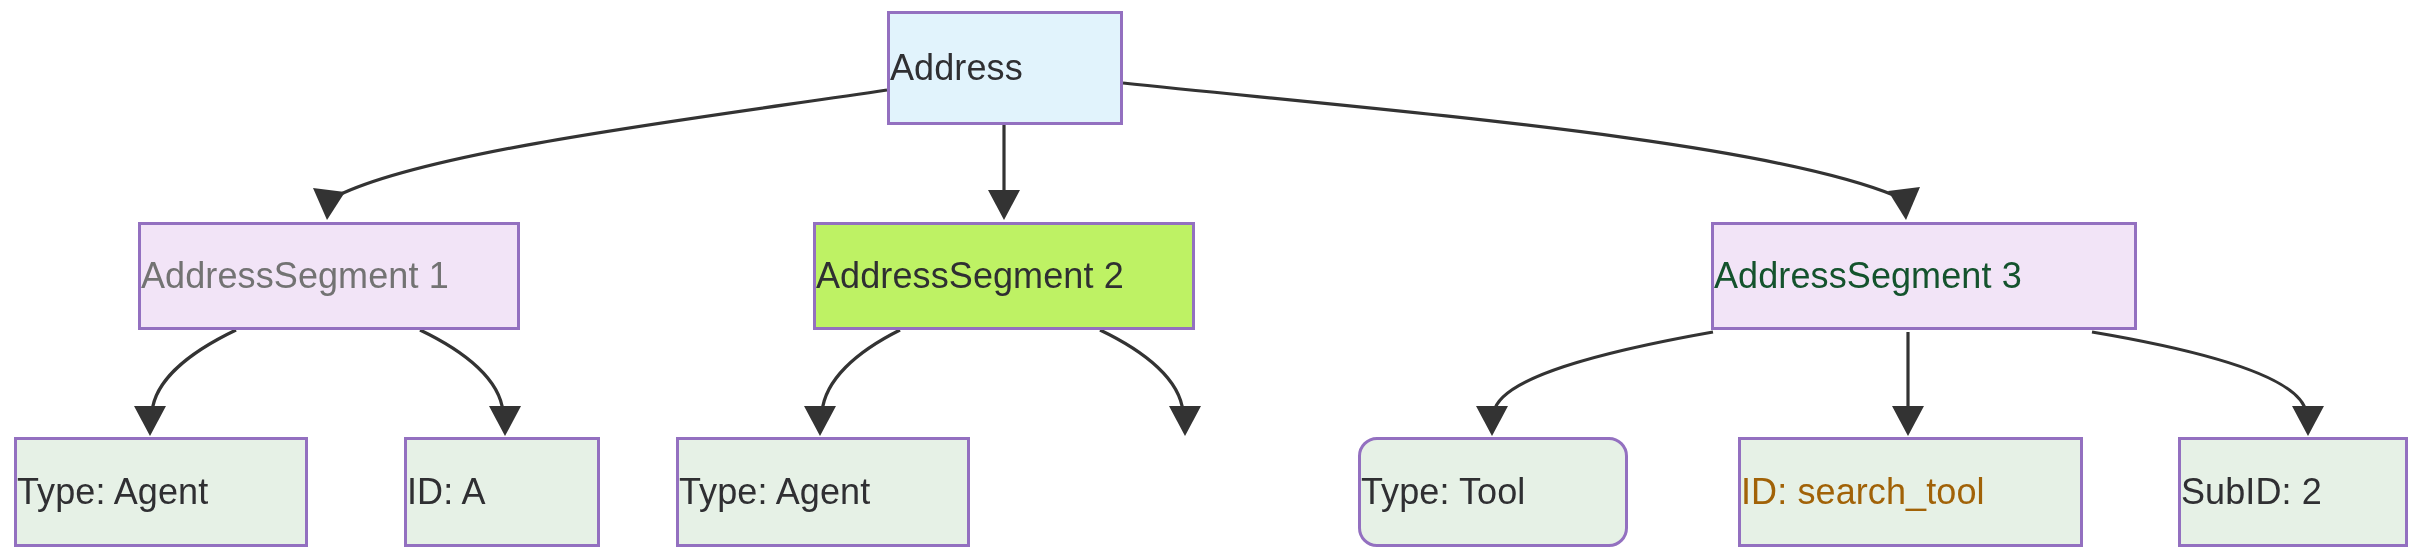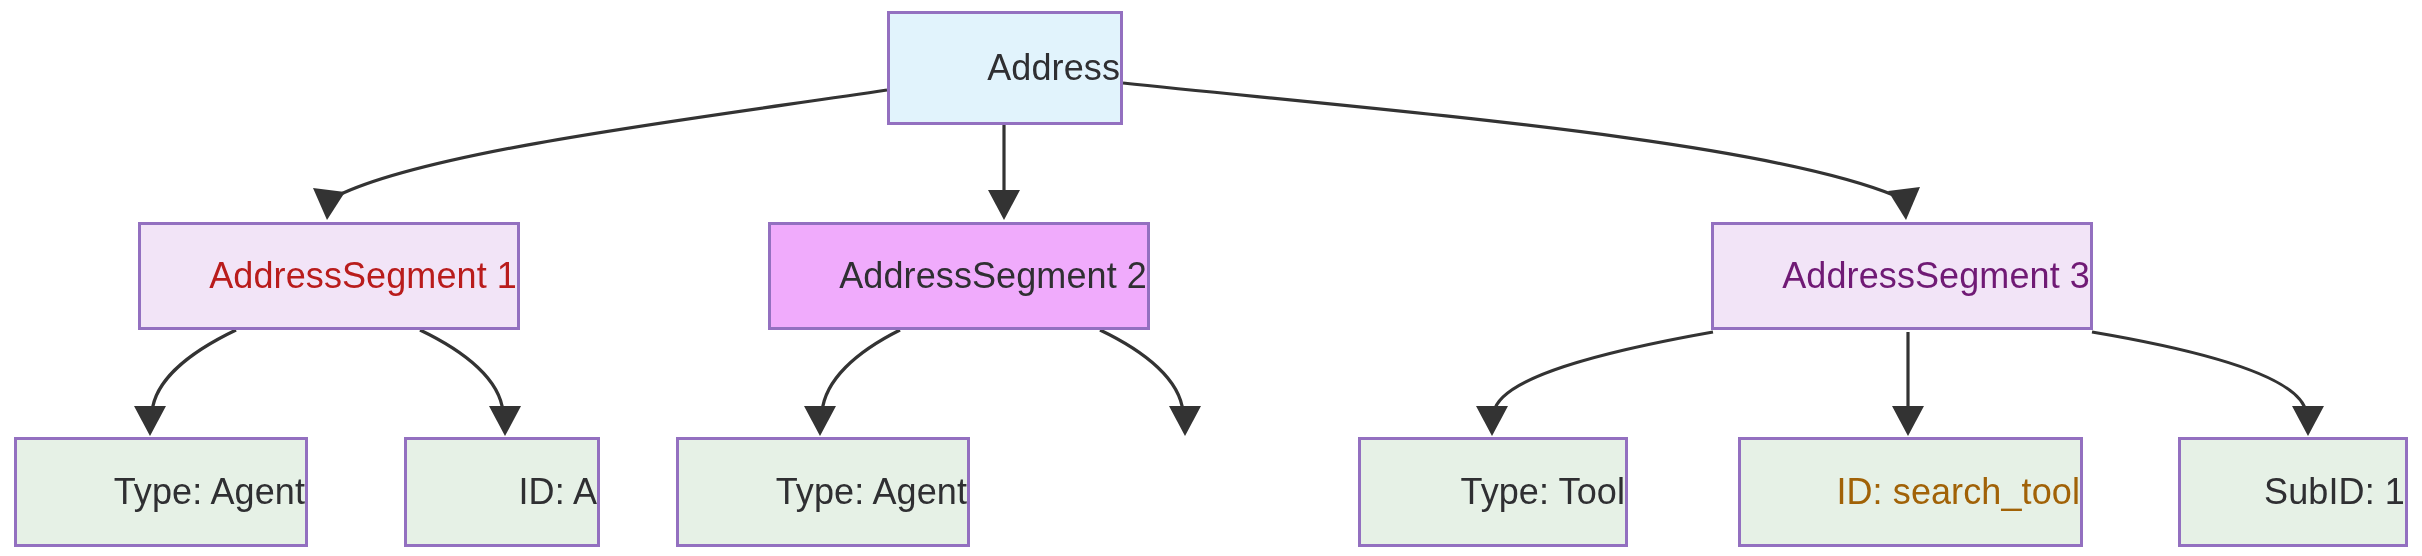--- a/index.html
+++ b/index.html
@@ -33,21 +33,21 @@
   }
   .arrow-head {
     fill: #333333;
     stroke: none;
   }
   .node {
     position: absolute;
     box-sizing: border-box;
     display: flex;
     align-items: center;
-    justify-content: flex-end;
+    justify-content: flex-start;
     border: 3px solid #9370c0;
     color: #2f2f32;
     font-size: 36px;
     line-height: 1.2;
     letter-spacing: 0.1px;
     white-space: nowrap;
     text-align: center;
     user-select: none;
   }
   .node-root {
@@ -115,50 +115,50 @@
     <g>
       <path class="edge-path" d="M 2092,332 C 2210,352 2300,378 2306,412" style="stroke: rgb(51, 51, 51);"></path>
       <polygon class="arrow-head" points="2308,436 2292,406 2324,406" style="fill: rgb(51, 51, 51);"></polygon>
     </g>
   </svg>
 
   <div class="node node-root" style="left: 887px; top: 11px; width: 236px; height: 114px; background: rgb(225, 243, 252); border-color: rgb(147, 112, 192); color: rgb(47, 47, 50);">
     <span>Address</span>
   </div>
 
-  <div class="node node-segment" style="left: 138px; top: 222px; width: 382px; height: 108px; background: rgb(242, 228, 247); border-color: rgb(147, 112, 192); color: #b91c1c;">
+  <div class="node node-segment" style="left: 138px; top: 222px; width: 382px; height: 108px; background: rgb(242, 228, 247); border-color: rgb(147, 112, 192); color: #737373;">
     <span>AddressSegment 1</span>
   </div>
 
-  <div class="node node-segment" style="left: 768px; top: 222px; width: 382px; height: 108px; background: #f0abfc; border-color: rgb(147, 112, 192); color: rgb(47, 47, 50); padding-left: 39px;">
+  <div class="node node-segment" style="left: 813px; top: 222px; width: 382px; height: 108px; background: #bef264; border-color: rgb(147, 112, 192); color: rgb(47, 47, 50);">
     <span>AddressSegment 2</span>
   </div>
 
-  <div class="node node-segment" style="left: 1711px; top: 222px; width: 382px; height: 108px; background: rgb(242, 228, 247); border-color: rgb(147, 112, 192); color: #701a75;">
+  <div class="node node-segment" style="left: 1711px; top: 222px; width: 426px; height: 108px; background: rgb(242, 228, 247); border-color: rgb(147, 112, 192); color: #14532d;">
     <span>AddressSegment 3</span>
   </div>
 
   <div class="node node-leaf" style="left: 14px; top: 437px; width: 294px; height: 110px; background: rgb(230, 241, 230); border-color: rgb(147, 112, 192); color: rgb(47, 47, 50);">
     <span>Type: Agent</span>
   </div>
 
   <div class="node node-leaf" style="left: 404px; top: 437px; width: 196px; height: 110px; background: rgb(230, 241, 230); border-color: rgb(147, 112, 192); color: rgb(47, 47, 50);">
     <span>ID: A</span>
   </div>
 
   <div class="node node-leaf" style="left: 676px; top: 437px; width: 294px; height: 110px; background: rgb(230, 241, 230); border-color: rgb(147, 112, 192); color: rgb(47, 47, 50);">
     <span>Type: Agent</span>
   </div>
 
 
-  <div class="node node-leaf" style="left: 1358px; top: 437px; width: 270px; height: 110px; background: rgb(230, 241, 230); border-color: rgb(147, 112, 192); color: rgb(47, 47, 50);">
+  <div class="node node-leaf" style="left: 1358px; top: 437px; width: 270px; height: 110px; background: rgb(230, 241, 230); border-color: rgb(147, 112, 192); color: rgb(47, 47, 50); border-radius: 19px;">
     <span>Type: Tool</span>
   </div>
 
   <div class="node node-leaf" style="left: 1738px; top: 437px; width: 345px; height: 110px; background: rgb(230, 241, 230); border-color: rgb(147, 112, 192); color: #a16207;">
     <span>ID: search_tool</span>
   </div>
 
   <div class="node node-leaf" style="left: 2178px; top: 437px; width: 230px; height: 110px; background: rgb(230, 241, 230); border-color: rgb(147, 112, 192); color: rgb(47, 47, 50);">
-    <span>SubID: 1</span>
+    <span>SubID: 2</span>
   </div>
 
 </div>
 
 </body></html>

